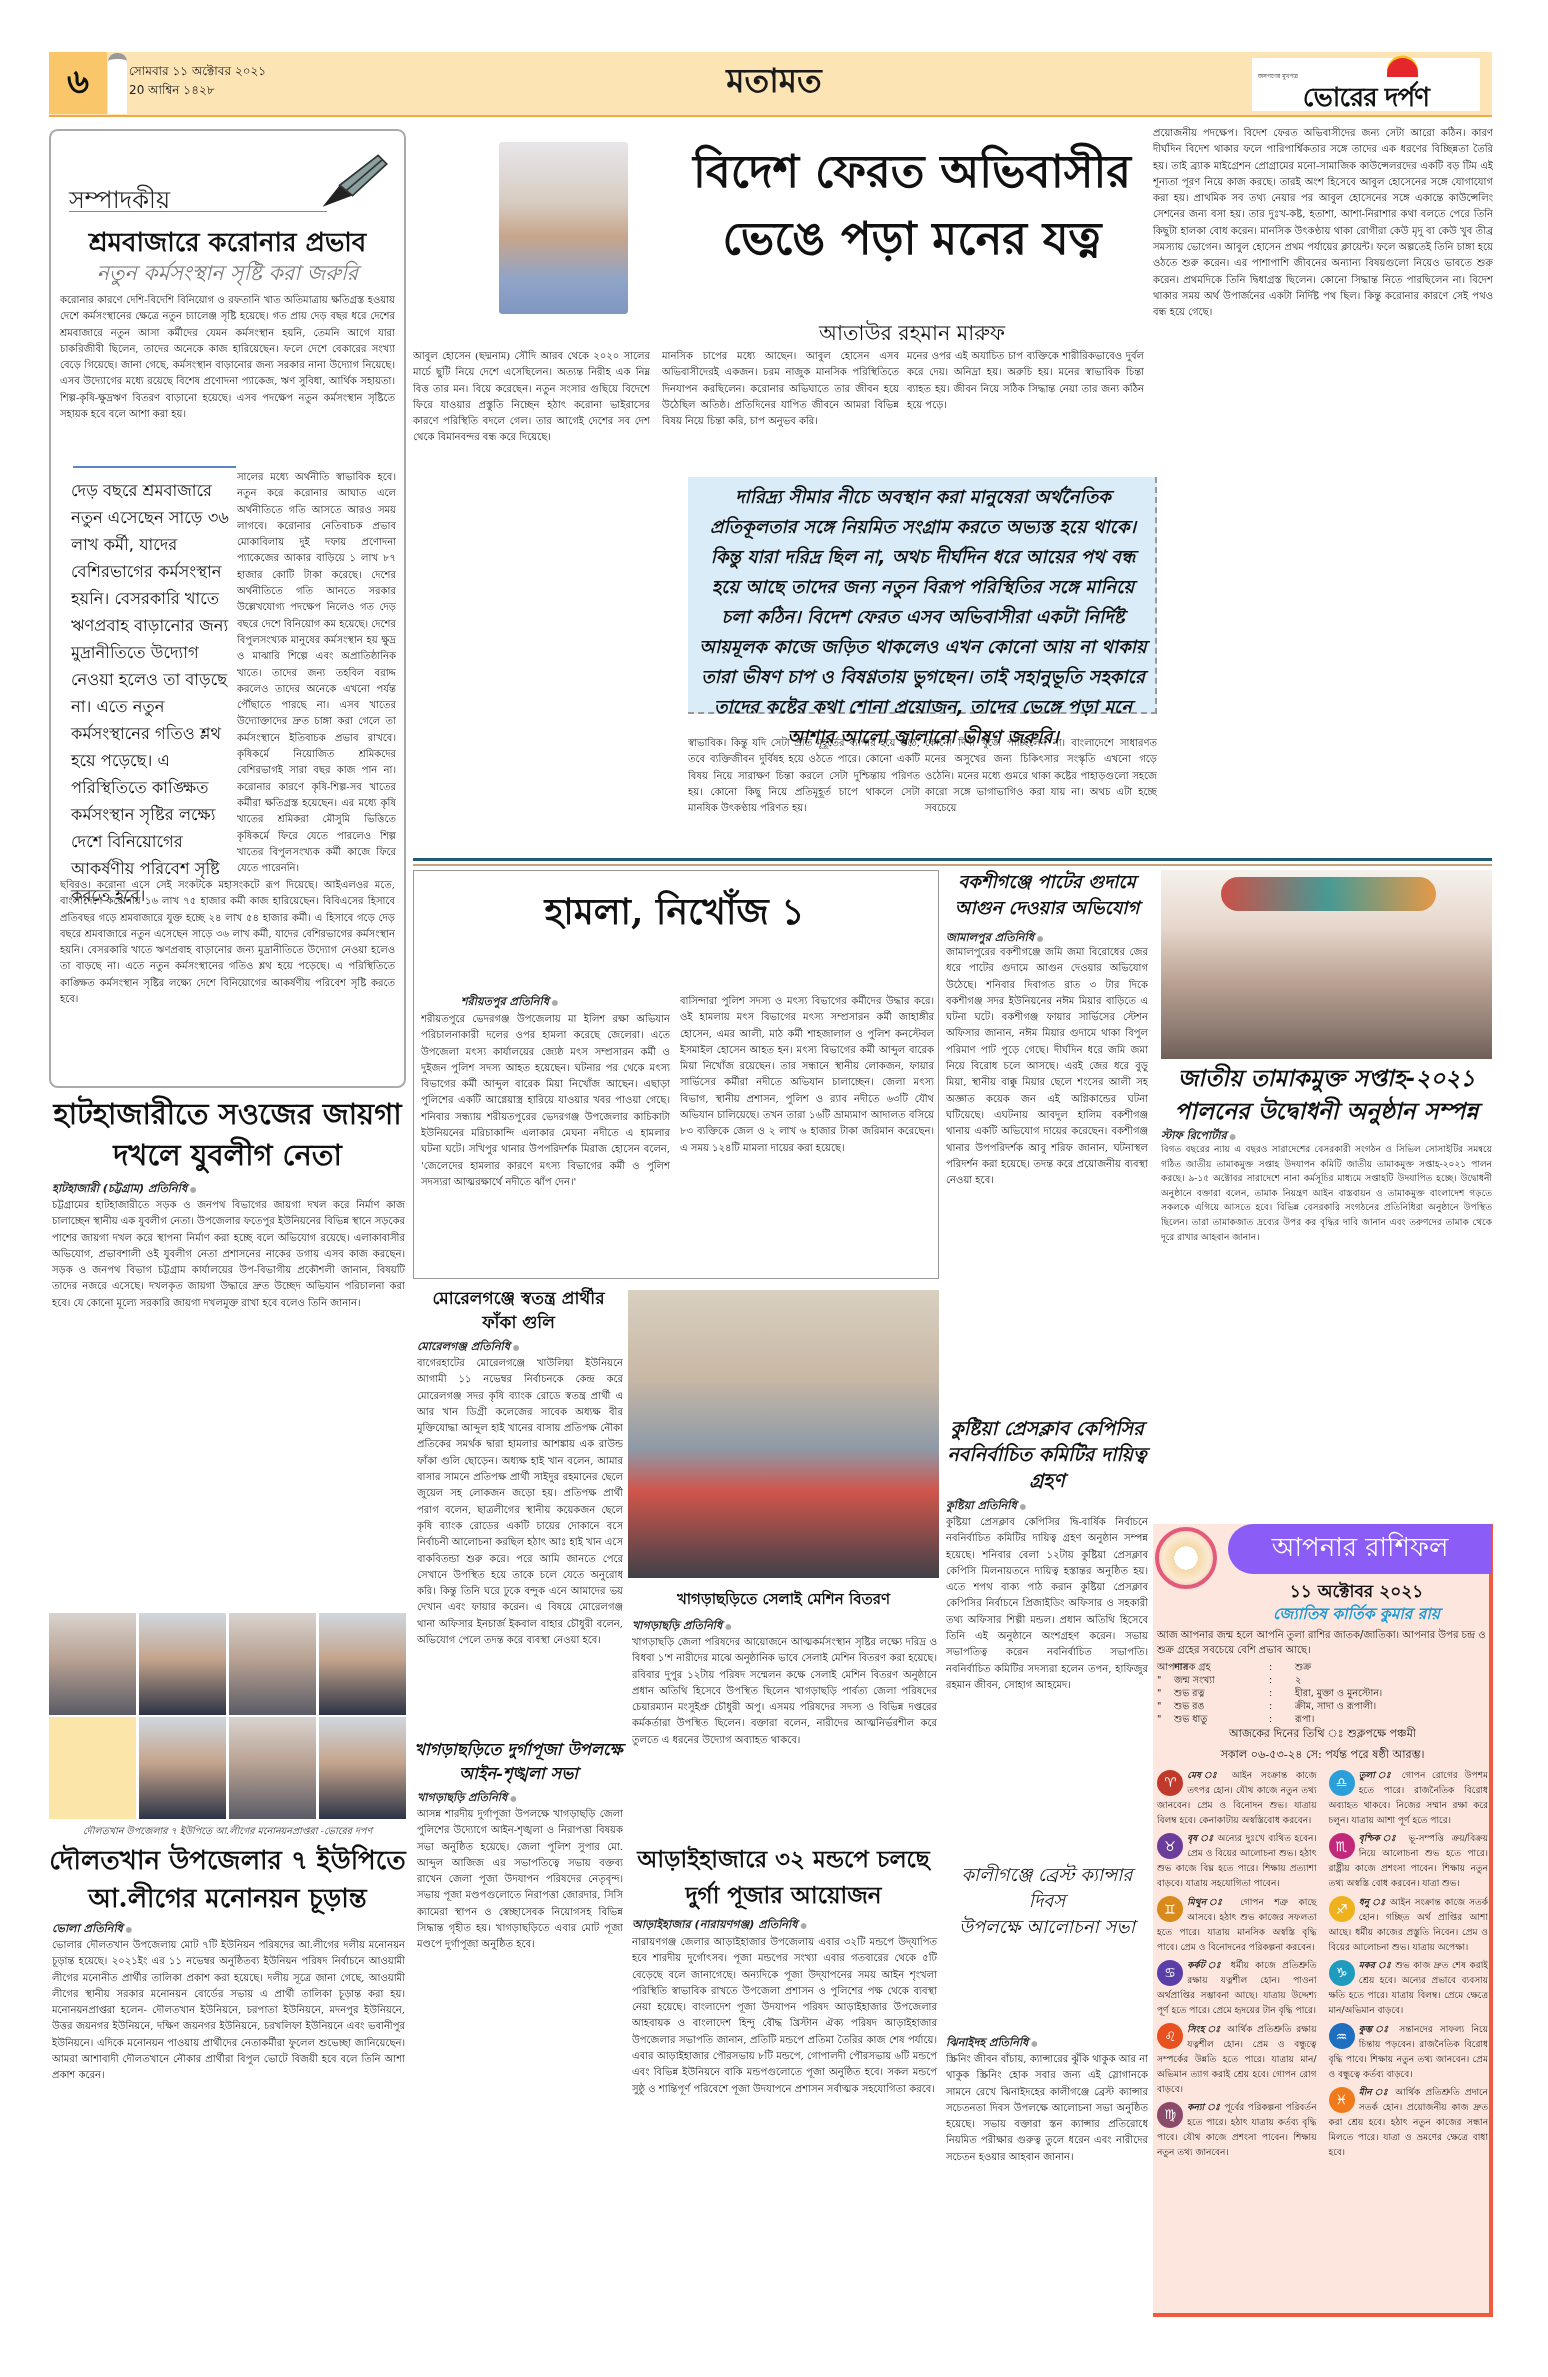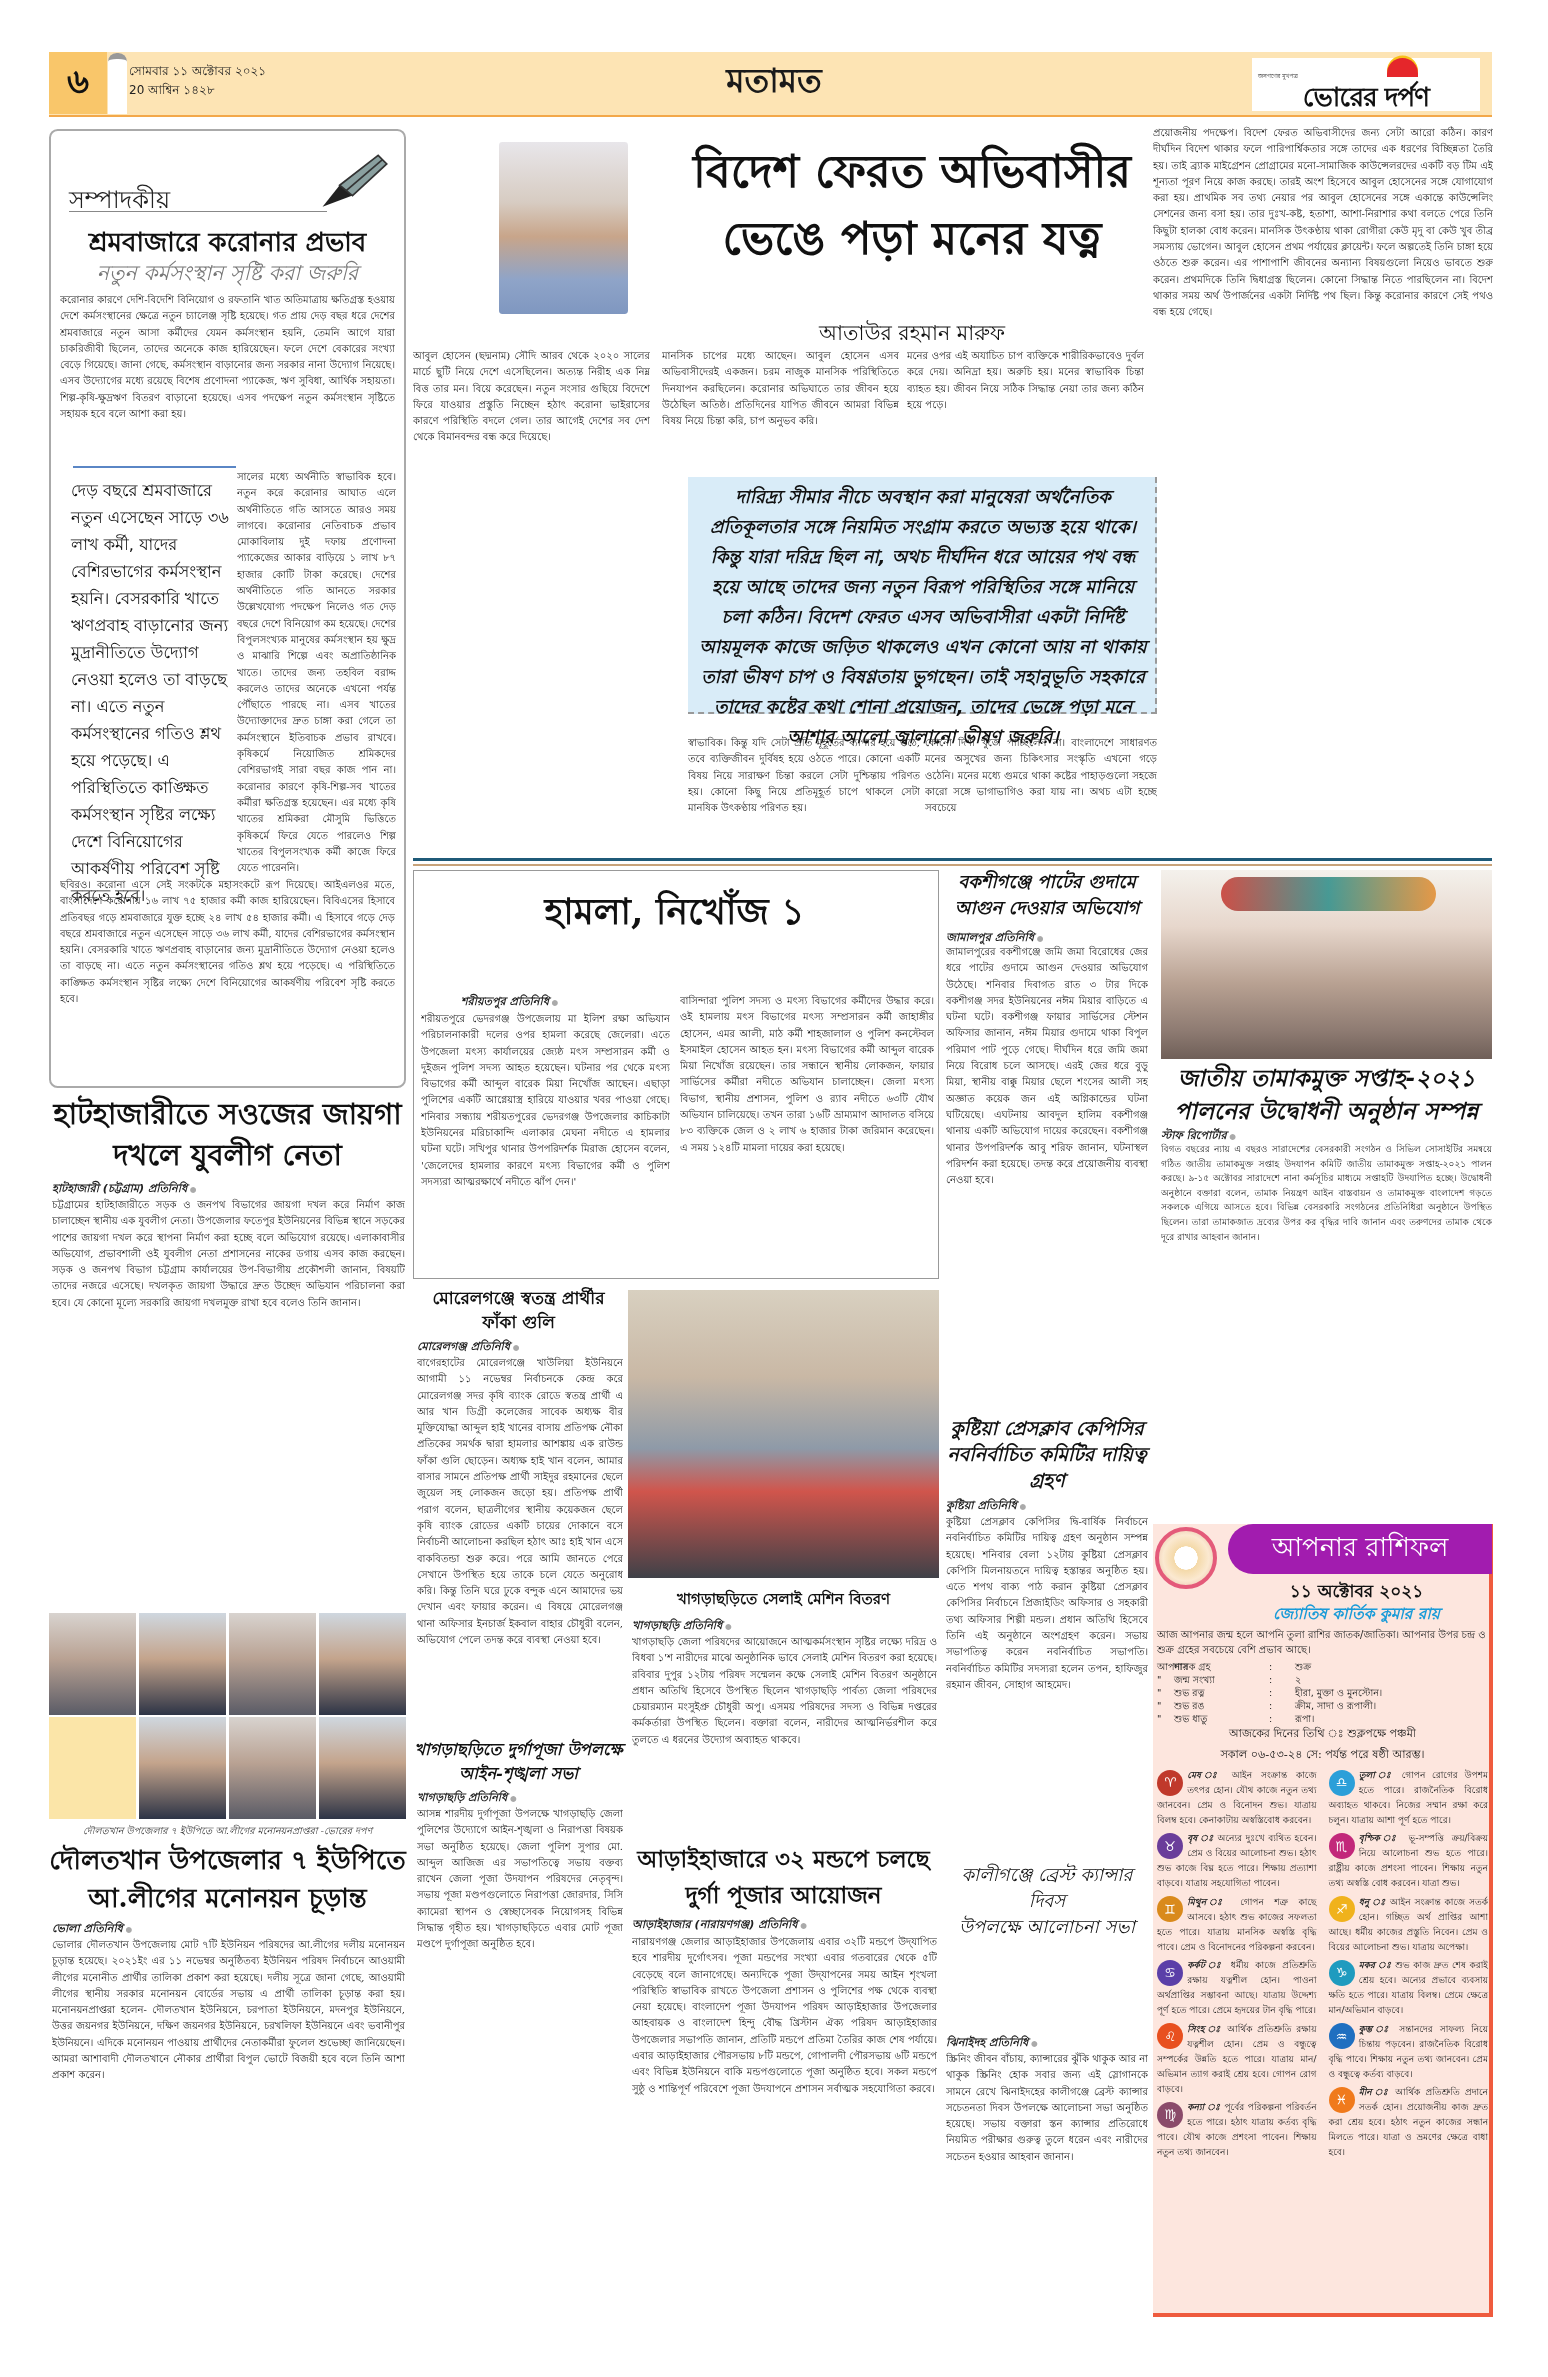--- a/index.html
+++ b/index.html
@@ -86,21 +86,21 @@
 
   .ku-title { left: 946px; top: 1415px; width: 202px; text-align:center; font-size: 19px; line-height: 26px; font-weight:bold; font-style: italic; }
   .ku-by { left: 946px; top: 1497px; }
   .ku-body { left: 946px; top: 1514px; width: 202px; height: 456px; overflow:hidden; }
   .kl-title { left: 946px; top: 1862px; width: 202px; text-align:center; font-size: 18px; line-height: 26px; font-weight:normal; font-style: italic; }
   .kl-by { left: 946px; top: 2034px; }
   .kl-body { left: 946px; top: 2051px; width: 202px; height: 267px; overflow:hidden; }
 
   .hor-box { left: 1153px; top: 1524px; width: 340px; height: 793px; background:#fde6de; border-right: 4.3px solid #ef5b3e; border-bottom: 4.3px solid #ef5b3e; }
   .hor-wheel { left: 1155px; top: 1527px; width: 62px; height: 62px; border-radius: 50%; border: 4.3px solid #e45a7a; background: radial-gradient(circle, #fff 30%, #f4d9a8 31%, #fbe9d1 60%, #e2b29c 100%); }
-  .hor-banner { left: 1228px; top: 1524px; width: 264px; height: 50px; background:#a21caf; border-radius: 26px 0 0 26px; color:#fff; font-size: 26px; display:flex; align-items:center; justify-content:center; }
+  .hor-banner { left: 1228px; top: 1524px; width: 264px; height: 50px; background:#8b5cf6; border-radius: 26px 0 0 26px; color:#fff; font-size: 26px; display:flex; align-items:center; justify-content:center; }
   .hor-date { left: 1221px; top: 1578px; width: 271px; text-align:center; font-size: 17px; font-weight:bold; }
   .hor-astro { left: 1221px; top: 1602px; width: 271px; text-align:center; font-size: 15.5px; font-style: italic; font-weight: bold; color:#1a9bd8; }
   .hor-intro { left: 1157px; top: 1628px; width: 331px; font-size: 10px; line-height: 14.6px; color:#222; }
   .hor-props { left: 1157px; top: 1660px; width: 331px; font-size: 9.5px; line-height: 13px; color:#222; }
   .hor-prop { display: grid; grid-template-columns: 17px 95px 26px 1fr; }
   .hor-tithi { left: 1157px; top: 1725px; width: 331px; text-align:center; font-size: 11px; }
   .hor-time { left: 1157px; top: 1746px; width: 331px; text-align:center; font-size: 11.2px; }
   .hor-grid { left: 1157px; top: 1768px; width: 331px; display: grid; grid-template-columns: 1fr 1fr; column-gap: 12px; }
   .sign { font-size: 9px; line-height: 15px; color:#222; text-align: justify; margin-bottom: 3.4px; }
   .sign-icon { float: left; width: 26px; height: 26px; border-radius: 50%; margin: 1.7px 4.3px 1.7px 0; display:flex; align-items:center; justify-content:center; color:#fff; font-size: 13px; }

